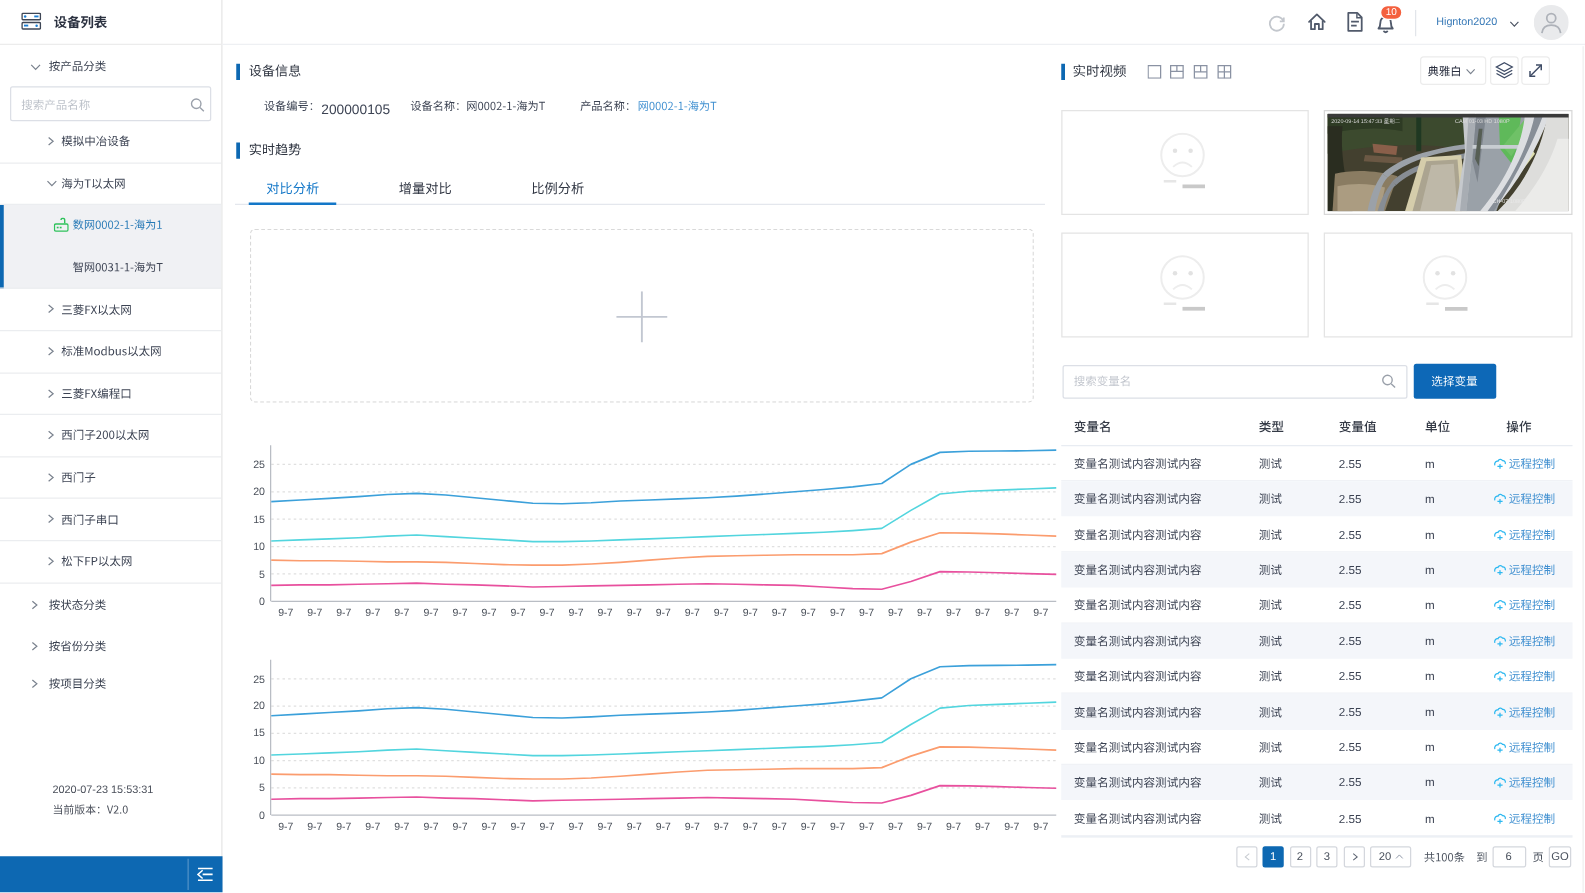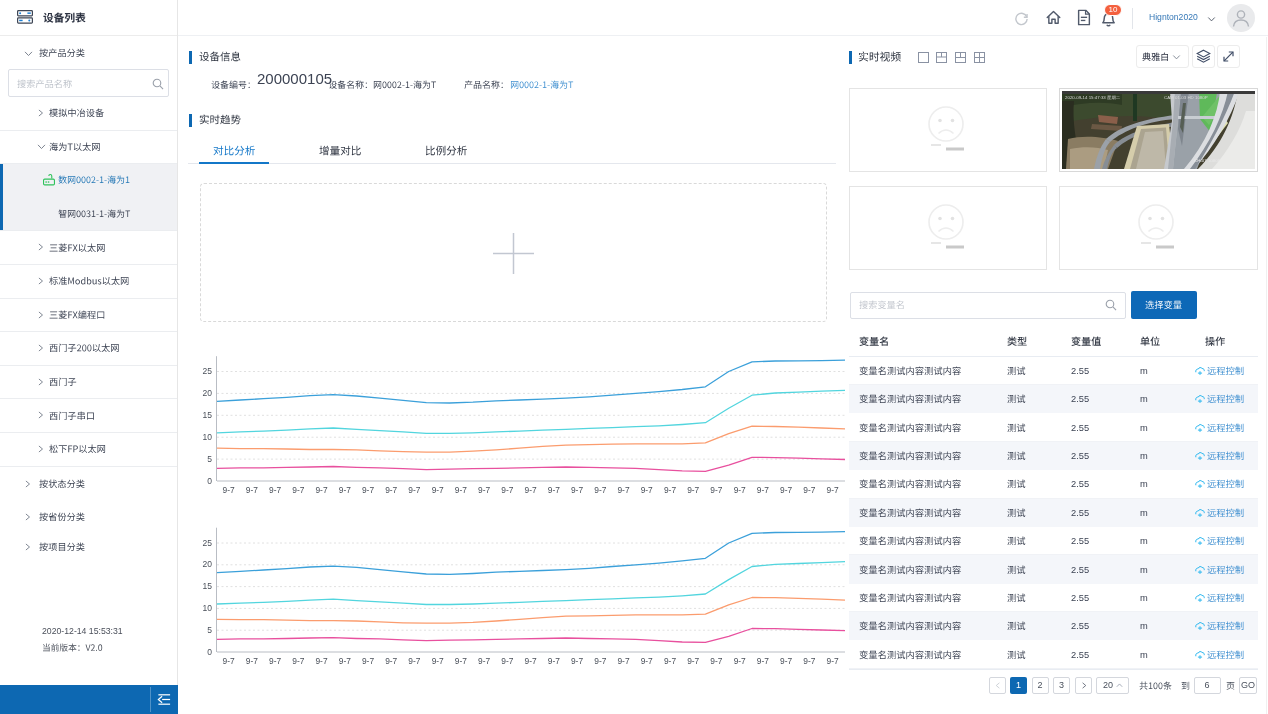--- a/index.html
+++ b/index.html
@@ -124,21 +124,21 @@
     </svg>
     <svg style="position:absolute;left:38.5px;top:511.8px;overflow:visible;fill:#3a4150;" width="46.0" height="10.6" viewBox="0 -8.28 46.00 10.58">
       <path id="g16" d="M7.1 -3.5C6.9 -2.6 6.7 -1.9 6.2 -1.4C5.7 -1.7 5.2 -1.9 4.7 -2.2C4.9 -2.5 5.2 -3 5.4 -3.5ZM3.8 -1.9C4.4 -1.6 5.1 -1.3 5.7 -0.9C5.1 -0.4 4.3 -0.1 3.3 0.1C3.4 0.3 3.6 0.6 3.6 0.7C4.8 0.5 5.7 0 6.3 -0.6C7.1 -0.1 7.8 0.4 8.3 0.8L8.8 0.2C8.3 -0.1 7.6 -0.6 6.8 -1C7.3 -1.7 7.6 -2.5 7.8 -3.5H8.8V-4.1H5.6C5.8 -4.6 6 -5 6.1 -5.5L5.4 -5.6C5.3 -5.1 5.1 -4.6 4.9 -4.1H3.3V-3.5H4.6C4.4 -2.9 4.1 -2.4 3.8 -1.9ZM3.5 -6.6V-4.8H4.2V-5.9H8V-4.8H8.7V-6.6H6.5C6.4 -6.9 6.3 -7.4 6.1 -7.8L5.5 -7.6C5.6 -7.3 5.7 -6.9 5.8 -6.6ZM1.6 -7.7V-5.9H0.4V-5.2H1.6V-2.9L0.3 -2.5L0.4 -1.9L1.6 -2.2V-0.1C1.6 0.1 1.6 0.1 1.5 0.1C1.3 0.1 1 0.1 0.5 0.1C0.6 0.3 0.7 0.6 0.7 0.7C1.4 0.7 1.7 0.7 2 0.6C2.2 0.5 2.3 0.3 2.3 -0.1V-2.5L3.5 -2.8L3.4 -3.5L2.3 -3.1V-5.2H3.3V-5.9H2.3V-7.7Z M11.6 -7.2C11.3 -6.4 10.6 -5.6 9.9 -5.1C10.1 -5 10.4 -4.8 10.5 -4.7C11.2 -5.2 11.9 -6.1 12.3 -7ZM15.3 -6.9C16.1 -6.3 16.9 -5.5 17.3 -4.9L17.9 -5.3C17.5 -5.9 16.6 -6.7 15.9 -7.3ZM13.4 -7.7V-4.7H13.5C12.3 -4.2 10.9 -3.9 9.5 -3.8C9.7 -3.6 9.9 -3.3 10 -3.1C10.4 -3.2 10.9 -3.3 11.3 -3.4V0.7H12V0.3H16.1V0.7H16.8V-3.9H13.2C14.5 -4.3 15.6 -4.9 16.3 -5.8L15.7 -6.1C15.3 -5.6 14.7 -5.2 14 -4.9V-7.7ZM12 -2.2H16.1V-1.5H12ZM12 -2.7V-3.4H16.1V-2.7ZM12 -1H16.1V-0.2H12Z M25.3 -7.5 24.7 -7.4C25.1 -5.6 25.7 -4.5 26.9 -3.6C27 -3.8 27.2 -4 27.3 -4.1C26.3 -5 25.7 -5.9 25.3 -7.5ZM20.8 -7.7C20.3 -6.3 19.5 -4.9 18.7 -4C18.8 -3.9 19 -3.5 19.1 -3.3C19.4 -3.6 19.6 -4 19.9 -4.4V0.7H20.6V-5.5C20.9 -6.2 21.2 -6.8 21.4 -7.5ZM23 -7.5C22.7 -6.1 22 -4.8 21 -4.1C21.1 -3.9 21.4 -3.6 21.4 -3.5C21.6 -3.6 21.8 -3.8 22 -4.1V-3.5H23.2C23 -1.7 22.5 -0.5 21.2 0.2C21.3 0.4 21.6 0.6 21.7 0.7C23 -0.1 23.7 -1.4 23.9 -3.5H25.5C25.4 -1.2 25.3 -0.3 25.1 -0.1C25 0 24.9 0.1 24.8 0.1C24.6 0.1 24.2 0.1 23.8 0C23.9 0.2 24 0.5 24 0.7C24.4 0.7 24.8 0.7 25.1 0.7C25.3 0.6 25.5 0.6 25.7 0.4C26 0 26.1 -1 26.2 -3.8C26.2 -3.9 26.2 -4.1 26.2 -4.1H22.1C22.8 -5 23.4 -6.1 23.7 -7.3Z M33.8 -7.6 33.2 -7.3C33.8 -5.9 34.9 -4.4 35.9 -3.6C36 -3.8 36.3 -4.1 36.4 -4.2C35.5 -4.9 34.4 -6.3 33.8 -7.6ZM30.6 -7.5C30 -6.1 29.1 -4.9 28 -4.1C28.2 -3.9 28.5 -3.7 28.6 -3.5C28.8 -3.7 29.1 -4 29.3 -4.2V-3.6H31.1C30.9 -2 30.4 -0.5 28.2 0.2C28.4 0.3 28.5 0.6 28.6 0.8C31 -0.1 31.6 -1.7 31.8 -3.6H34.3C34.2 -1.3 34.1 -0.4 33.9 -0.1C33.8 -0 33.7 -0 33.5 -0C33.2 -0 32.7 -0 32.1 -0.1C32.2 0.1 32.3 0.4 32.3 0.6C32.9 0.7 33.5 0.7 33.8 0.6C34.1 0.6 34.3 0.5 34.5 0.3C34.8 -0 34.9 -1.1 35.1 -3.9C35.1 -4 35.1 -4.3 35.1 -4.3H29.4C30.1 -5.1 30.8 -6.2 31.3 -7.3Z M43.7 -7.6C43.4 -7.2 43 -6.6 42.7 -6.3L43.3 -6C43.6 -6.4 44 -6.9 44.4 -7.3ZM38.5 -7.3C38.9 -6.9 39.3 -6.3 39.4 -6L40.1 -6.3C39.9 -6.6 39.4 -7.2 39 -7.5ZM41 -7.7V-5.9H37.5V-5.3H40.5C39.7 -4.5 38.5 -3.9 37.3 -3.6C37.4 -3.5 37.6 -3.2 37.7 -3C39 -3.4 40.2 -4.1 41 -5V-3.5H41.7V-4.9C42.9 -4.3 44.3 -3.5 45 -3.1L45.3 -3.6C44.6 -4.1 43.3 -4.7 42.2 -5.3H45.4V-5.9H41.7V-7.7ZM41.1 -3.3C41 -2.9 41 -2.6 40.9 -2.3H37.4V-1.6H40.6C40.2 -0.8 39.2 -0.2 37.2 0.1C37.4 0.3 37.5 0.6 37.6 0.7C39.9 0.3 40.9 -0.4 41.4 -1.6C42.1 -0.3 43.4 0.5 45.2 0.7C45.3 0.5 45.5 0.2 45.7 0.1C44 -0.1 42.8 -0.7 42.1 -1.6H45.4V-2.3H41.6C41.7 -2.6 41.7 -2.9 41.8 -3.3Z"></path>
     </svg>
     <svg class="abs" style="left:24px;top:543.2px" width="7" height="8" viewBox="0 0 8 10">
       <path d="M2 1.2 L6.5 5 L2 8.8" fill="none" stroke="#7a828e" stroke-width="1.2"></path>
     </svg>
     <svg style="position:absolute;left:38.5px;top:542.4px;overflow:visible;fill:#3a4150;" width="46.0" height="10.6" viewBox="0 -8.28 46.00 10.58">
       <path id="g17" d="M7.1 -3.5C6.9 -2.6 6.7 -1.9 6.2 -1.4C5.7 -1.7 5.2 -1.9 4.7 -2.2C4.9 -2.5 5.2 -3 5.4 -3.5ZM3.8 -1.9C4.4 -1.6 5.1 -1.3 5.7 -0.9C5.1 -0.4 4.3 -0.1 3.3 0.1C3.4 0.3 3.6 0.6 3.6 0.7C4.8 0.5 5.7 0 6.3 -0.6C7.1 -0.1 7.8 0.4 8.3 0.8L8.8 0.2C8.3 -0.1 7.6 -0.6 6.8 -1C7.3 -1.7 7.6 -2.5 7.8 -3.5H8.8V-4.1H5.6C5.8 -4.6 6 -5 6.1 -5.5L5.4 -5.6C5.3 -5.1 5.1 -4.6 4.9 -4.1H3.3V-3.5H4.6C4.4 -2.9 4.1 -2.4 3.8 -1.9ZM3.5 -6.6V-4.8H4.2V-5.9H8V-4.8H8.7V-6.6H6.5C6.4 -6.9 6.3 -7.4 6.1 -7.8L5.5 -7.6C5.6 -7.3 5.7 -6.9 5.8 -6.6ZM1.6 -7.7V-5.9H0.4V-5.2H1.6V-2.9L0.3 -2.5L0.4 -1.9L1.6 -2.2V-0.1C1.6 0.1 1.6 0.1 1.5 0.1C1.3 0.1 1 0.1 0.5 0.1C0.6 0.3 0.7 0.6 0.7 0.7C1.4 0.7 1.7 0.7 2 0.6C2.2 0.5 2.3 0.3 2.3 -0.1V-2.5L3.5 -2.8L3.4 -3.5L2.3 -3.1V-5.2H3.3V-5.9H2.3V-7.7Z M14.9 -4.6V-2.7C14.9 -1.7 14.6 -0.5 12.1 0.2C12.3 0.3 12.5 0.6 12.6 0.7C15.2 -0.1 15.6 -1.5 15.6 -2.7V-4.6ZM15.5 -0.8C16.2 -0.4 17.1 0.3 17.6 0.7L18 0.2C17.6 -0.2 16.7 -0.8 16 -1.3ZM9.5 -1.7 9.6 -1C10.5 -1.3 11.6 -1.6 12.7 -2L12.6 -2.6L11.5 -2.3V-6H12.5V-6.6H9.6V-6H10.8V-2.1ZM13 -5.7V-1.4H13.7V-5.1H16.7V-1.4H17.4V-5.7H15.2C15.4 -6 15.5 -6.4 15.7 -6.7H18V-7.3H12.7V-6.7H14.8C14.7 -6.4 14.6 -6 14.5 -5.7Z M20.5 -4.3H25.4V-2.8H20.5ZM20.5 -5V-6.5H25.4V-5ZM20.5 -2.1H25.4V-0.6H20.5ZM19.9 -7.2V0.7H20.5V0.1H25.4V0.7H26.1V-7.2Z M33.8 -7.6 33.2 -7.3C33.8 -5.9 34.9 -4.4 35.9 -3.6C36 -3.8 36.3 -4.1 36.4 -4.2C35.5 -4.9 34.4 -6.3 33.8 -7.6ZM30.6 -7.5C30 -6.1 29.1 -4.9 28 -4.1C28.2 -3.9 28.5 -3.7 28.6 -3.5C28.8 -3.7 29.1 -4 29.3 -4.2V-3.6H31.1C30.9 -2 30.4 -0.5 28.2 0.2C28.4 0.3 28.5 0.6 28.6 0.8C31 -0.1 31.6 -1.7 31.8 -3.6H34.3C34.2 -1.3 34.1 -0.4 33.9 -0.1C33.8 -0 33.7 -0 33.5 -0C33.2 -0 32.7 -0 32.1 -0.1C32.2 0.1 32.3 0.4 32.3 0.6C32.9 0.7 33.5 0.7 33.8 0.6C34.1 0.6 34.3 0.5 34.5 0.3C34.8 -0 34.9 -1.1 35.1 -3.9C35.1 -4 35.1 -4.3 35.1 -4.3H29.4C30.1 -5.1 30.8 -6.2 31.3 -7.3Z M43.7 -7.6C43.4 -7.2 43 -6.6 42.7 -6.3L43.3 -6C43.6 -6.4 44 -6.9 44.4 -7.3ZM38.5 -7.3C38.9 -6.9 39.3 -6.3 39.4 -6L40.1 -6.3C39.9 -6.6 39.4 -7.2 39 -7.5ZM41 -7.7V-5.9H37.5V-5.3H40.5C39.7 -4.5 38.5 -3.9 37.3 -3.6C37.4 -3.5 37.6 -3.2 37.7 -3C39 -3.4 40.2 -4.1 41 -5V-3.5H41.7V-4.9C42.9 -4.3 44.3 -3.5 45 -3.1L45.3 -3.6C44.6 -4.1 43.3 -4.7 42.2 -5.3H45.4V-5.9H41.7V-7.7ZM41.1 -3.3C41 -2.9 41 -2.6 40.9 -2.3H37.4V-1.6H40.6C40.2 -0.8 39.2 -0.2 37.2 0.1C37.4 0.3 37.5 0.6 37.6 0.7C39.9 0.3 40.9 -0.4 41.4 -1.6C42.1 -0.3 43.4 0.5 45.2 0.7C45.3 0.5 45.5 0.2 45.7 0.1C44 -0.1 42.8 -0.7 42.1 -1.6H45.4V-2.3H41.6C41.7 -2.6 41.7 -2.9 41.8 -3.3Z"></path>
     </svg>
-    <div class="lat" style="left:42px;top:625.8px;height:11.3px;line-height:11.3px;font-size:8.7px;color:#4a4f5a;">2020-12-14 15:53:31</div>
+    <div class="lat" style="left:42px;top:625.8px;height:11.3px;line-height:11.3px;font-size:8.7px;color:#4a4f5a;">2020-07-23 15:53:31</div>
     <svg style="position:absolute;left:42.0px;top:642.8px;overflow:visible;fill:#4a4f5a;" width="60.6" height="10.0" viewBox="0 -7.83 60.58 10.00">
       <path id="g18" d="M1.1 -6.7C1.5 -6.1 2 -5.2 2.2 -4.7L2.8 -5C2.6 -5.5 2.1 -6.3 1.6 -6.9ZM7 -7C6.7 -6.3 6.2 -5.4 5.9 -4.8L6.4 -4.6C6.8 -5.2 7.3 -6 7.7 -6.8ZM1 -0.3V0.3H6.9V0.7H7.6V-4.2H4.7V-7.3H4V-4.2H1.2V-3.6H6.9V-2.3H1.5V-1.7H6.9V-0.3Z M14 -4.5V-0.9H14.6V-4.5ZM15.7 -4.7V-0.1C15.7 0 15.7 0 15.5 0C15.4 0.1 14.9 0.1 14.4 0C14.5 0.2 14.6 0.5 14.6 0.7C15.3 0.7 15.7 0.7 16 0.5C16.3 0.4 16.4 0.3 16.4 -0.1V-4.7ZM15 -7.4C14.8 -6.9 14.5 -6.4 14.2 -5.9H11.6L12 -6.1C11.8 -6.4 11.4 -7 11.1 -7.3L10.5 -7.1C10.8 -6.7 11.1 -6.3 11.3 -5.9H9.2V-5.3H16.9V-5.9H14.9C15.2 -6.3 15.4 -6.7 15.7 -7.1ZM12.3 -2.6V-1.7H10.3V-2.6ZM12.3 -3.1H10.3V-4H12.3ZM9.7 -4.6V0.7H10.3V-1.2H12.3V-0.1C12.3 0.1 12.2 0.1 12.1 0.1C12 0.1 11.6 0.1 11.1 0.1C11.2 0.2 11.3 0.5 11.4 0.7C12 0.7 12.3 0.7 12.6 0.5C12.8 0.5 12.9 0.3 12.9 -0.1V-4.6Z M18.3 -7.1V-3.7C18.3 -2.4 18.2 -0.8 17.7 0.3C17.8 0.4 18 0.6 18.1 0.7C18.6 -0.2 18.8 -1.3 18.9 -2.5H20.1V0.7H20.7V-3.1H18.9L18.9 -3.7V-4.3H21.2V-4.9H20.5V-7.3H19.9V-4.9H18.9V-7.1ZM24.8 -4.2C24.6 -3.2 24.3 -2.3 23.9 -1.6C23.4 -2.4 23.1 -3.2 22.9 -4.2ZM21.6 -6.7V-3.7C21.6 -2.4 21.5 -0.8 20.9 0.4C21 0.5 21.3 0.6 21.4 0.7C22.1 -0.5 22.2 -2.3 22.2 -3.7V-4.2H22.4C22.6 -3 23 -2 23.5 -1.1C23 -0.5 22.5 -0.1 21.9 0.2C22 0.3 22.2 0.6 22.3 0.7C22.9 0.4 23.4 -0 23.9 -0.6C24.3 -0 24.8 0.4 25.3 0.7C25.4 0.5 25.6 0.3 25.8 0.2C25.2 -0.1 24.7 -0.5 24.2 -1.1C24.9 -2 25.3 -3.2 25.5 -4.7L25.1 -4.8L25 -4.8H22.2V-6.2C23.4 -6.3 24.7 -6.5 25.6 -6.7L25.2 -7.2C24.4 -7 22.9 -6.8 21.6 -6.7Z M30.1 -7.3V-5.5H26.7V-4.8H29.3C28.7 -3.3 27.6 -1.9 26.4 -1.2C26.6 -1.1 26.8 -0.9 26.9 -0.7C28.2 -1.5 29.3 -3.1 30 -4.8H30.1V-1.6H28.1V-0.9H30.1V0.7H30.8V-0.9H32.8V-1.6H30.8V-4.8H30.9C31.6 -3.1 32.7 -1.5 34 -0.7C34.1 -0.9 34.3 -1.1 34.5 -1.3C33.3 -2 32.2 -3.3 31.6 -4.8H34.3V-5.5H30.8V-7.3Z M37 -4.2C37.3 -4.2 37.6 -4.5 37.6 -4.9C37.6 -5.3 37.3 -5.5 37 -5.5C36.6 -5.5 36.3 -5.3 36.3 -4.9C36.3 -4.5 36.6 -4.2 37 -4.2ZM37 0C37.3 0 37.6 -0.2 37.6 -0.6C37.6 -1 37.3 -1.3 37 -1.3C36.6 -1.3 36.3 -1 36.3 -0.6C36.3 -0.2 36.6 0 37 0Z M45.5 0H46.5L48.5 -6.4H47.7L46.7 -2.9C46.4 -2.2 46.3 -1.6 46 -0.8H46C45.8 -1.6 45.6 -2.2 45.4 -2.9L44.4 -6.4H43.5Z M48.9 0H52.9V-0.7H51.1C50.8 -0.7 50.4 -0.7 50.1 -0.6C51.6 -2 52.6 -3.3 52.6 -4.6C52.6 -5.8 51.9 -6.5 50.7 -6.5C49.9 -6.5 49.4 -6.1 48.9 -5.6L49.3 -5.1C49.7 -5.5 50.1 -5.8 50.6 -5.8C51.4 -5.8 51.8 -5.3 51.8 -4.6C51.8 -3.5 50.9 -2.2 48.9 -0.5Z M54.5 0.1C54.9 0.1 55.1 -0.1 55.1 -0.5C55.1 -0.9 54.9 -1.1 54.5 -1.1C54.2 -1.1 54 -0.9 54 -0.5C54 -0.1 54.2 0.1 54.5 0.1Z M58.2 0.1C59.4 0.1 60.2 -1 60.2 -3.2C60.2 -5.4 59.4 -6.5 58.2 -6.5C57 -6.5 56.2 -5.4 56.2 -3.2C56.2 -1 57 0.1 58.2 0.1ZM58.2 -0.5C57.4 -0.5 57 -1.3 57 -3.2C57 -5.1 57.4 -5.9 58.2 -5.9C58.9 -5.9 59.4 -5.1 59.4 -3.2C59.4 -1.3 58.9 -0.5 58.2 -0.5Z"></path>
     </svg>
     <div class="abs" style="left:0;top:685px;width:178px;height:29px;background:#0d68b2"></div>
 <div class="abs" style="left:150px;top:687px;width:1px;height:25px;background:rgba(255,255,255,.28)"></div>
 <svg class="abs" style="left:156px;top:692px" width="16" height="15" viewBox="0 0 17 16">
 <line x1="2.5" y1="3" x2="15" y2="3" stroke="#fff" stroke-width="1.3"></line>
 <line x1="6.5" y1="8" x2="15" y2="8" stroke="#fff" stroke-width="1.3"></line>
 <path d="M6.5 4.5 L2.5 8 L6.5 11.5" fill="none" stroke="#fff" stroke-width="1.3"></path>
 <line x1="2.5" y1="13" x2="15" y2="13" stroke="#fff" stroke-width="1.3"></line>
@@ -174,21 +174,21 @@
 <circle cx="14" cy="10.5" r="3.6" fill="none" stroke="#aeb2b9" stroke-width="1.4"></circle>
 <path d="M6.5 22.5 C7 17.8 10 16 14 16 C18 16 21 17.8 21.5 22.5" fill="none" stroke="#aeb2b9" stroke-width="1.4"></path>
     </svg>
     <div class="abs" style="left:189px;top:50.5px;width:2.5px;height:13px;background:#0d68b2"></div>
     <svg style="position:absolute;left:199.0px;top:51.3px;overflow:visible;fill:#2e3440;" width="42.0" height="12.1" viewBox="0 -9.45 42.00 12.08">
       <path id="g19" d="M1.3 -8.1C1.8 -7.7 2.5 -7 2.9 -6.5L3.4 -7.1C3.1 -7.5 2.4 -8.2 1.8 -8.6ZM0.5 -5.5V-4.8H1.9V-1C1.9 -0.5 1.6 -0.2 1.4 -0C1.6 0.1 1.8 0.4 1.8 0.6C2 0.4 2.3 0.2 4.1 -1.2C4.1 -1.3 3.9 -1.6 3.9 -1.8L2.7 -1V-5.5ZM5.2 -8.4V-7.3C5.2 -6.5 4.9 -5.6 3.5 -5C3.7 -4.9 4 -4.6 4.1 -4.4C5.6 -5.1 5.9 -6.3 5.9 -7.3V-7.7H7.8V-6C7.8 -5.2 7.9 -4.9 8.6 -4.9C8.8 -4.9 9.3 -4.9 9.4 -4.9C9.6 -4.9 9.9 -4.9 10 -5C10 -5.2 9.9 -5.5 9.9 -5.7C9.8 -5.6 9.6 -5.6 9.4 -5.6C9.3 -5.6 8.8 -5.6 8.7 -5.6C8.5 -5.6 8.5 -5.7 8.5 -6V-8.4ZM8.5 -3.4C8.1 -2.6 7.5 -1.9 6.8 -1.4C6.1 -1.9 5.6 -2.6 5.2 -3.4ZM4 -4.2V-3.4H4.6L4.4 -3.4C4.9 -2.4 5.4 -1.6 6.2 -0.9C5.4 -0.4 4.5 -0.1 3.6 0.2C3.7 0.3 3.9 0.6 4 0.8C5 0.6 5.9 0.2 6.8 -0.4C7.6 0.2 8.5 0.6 9.6 0.9C9.7 0.7 9.9 0.3 10.1 0.2C9.1 -0 8.2 -0.4 7.4 -0.9C8.3 -1.7 9 -2.7 9.5 -4L9 -4.2L8.8 -4.2Z M17.7 -7.2C17.2 -6.7 16.5 -6.2 15.7 -5.8C15 -6.2 14.4 -6.6 14 -7.1L14.1 -7.2ZM14.4 -8.9C13.8 -7.9 12.8 -6.9 11.3 -6.2C11.5 -6 11.7 -5.8 11.8 -5.6C12.4 -5.9 12.9 -6.2 13.4 -6.6C13.8 -6.2 14.3 -5.8 14.9 -5.4C13.6 -4.9 12.2 -4.5 10.8 -4.4C11 -4.2 11.1 -3.8 11.2 -3.6C12.7 -3.9 14.3 -4.3 15.7 -5C17.1 -4.4 18.6 -4 20.2 -3.8C20.3 -4 20.5 -4.3 20.7 -4.5C19.2 -4.7 17.8 -5 16.6 -5.4C17.6 -6 18.4 -6.8 19 -7.6L18.5 -8L18.3 -7.9H14.7C14.9 -8.2 15.1 -8.4 15.2 -8.7ZM13.1 -1.4H15.3V-0.2H13.1ZM13.1 -2V-3.1H15.3V-2ZM18.3 -1.4V-0.2H16.1V-1.4ZM18.3 -2H16.1V-3.1H18.3ZM12.3 -3.7V0.8H13.1V0.5H18.3V0.8H19.2V-3.7Z M25 -5.6V-4.9H30.1V-5.6ZM25 -4.1V-3.4H30.1V-4.1ZM24.3 -7.1V-6.4H30.9V-7.1ZM26.7 -8.6C27 -8.1 27.3 -7.5 27.4 -7.1L28.1 -7.5C28 -7.8 27.7 -8.4 27.4 -8.8ZM24.9 -2.6V0.8H25.6V0.4H29.5V0.8H30.2V-2.6ZM25.6 -0.2V-1.9H29.5V-0.2ZM23.7 -8.8C23.2 -7.2 22.3 -5.6 21.3 -4.6C21.5 -4.4 21.7 -4 21.8 -3.9C22.1 -4.2 22.5 -4.7 22.8 -5.2V0.9H23.5V-6.5C23.8 -7.1 24.1 -7.9 24.4 -8.6Z M34.3 -5.8H39.2V-4.9H34.3ZM34.3 -4.3H39.2V-3.5H34.3ZM34.3 -7.2H39.2V-6.4H34.3ZM34.3 -2.1V-0.4C34.3 0.4 34.6 0.7 35.8 0.7C36 0.7 37.9 0.7 38.2 0.7C39.2 0.7 39.5 0.3 39.6 -1C39.4 -1.1 39 -1.2 38.9 -1.3C38.8 -0.2 38.7 -0.1 38.2 -0.1C37.7 -0.1 36.2 -0.1 35.8 -0.1C35.2 -0.1 35 -0.1 35 -0.4V-2.1ZM39.5 -2C40 -1.4 40.5 -0.5 40.7 0.1L41.4 -0.2C41.2 -0.8 40.7 -1.7 40.2 -2.3ZM33.1 -2.1C32.8 -1.5 32.4 -0.6 32 0L32.7 0.3C33.1 -0.3 33.5 -1.2 33.7 -1.8ZM35.9 -2.5C36.4 -2 37 -1.3 37.3 -0.9L37.9 -1.2C37.7 -1.7 37.1 -2.4 36.5 -2.8H40V-7.8H36.8C37 -8.1 37.1 -8.4 37.3 -8.8L36.4 -8.9C36.3 -8.6 36.1 -8.2 36 -7.8H33.5V-2.8H36.5Z"></path>
     </svg>
     <svg style="position:absolute;left:210.5px;top:79.6px;overflow:visible;fill:#3c4353;" width="45.0" height="10.3" viewBox="0 -8.10 45.00 10.35">
       <path id="g20" d="M1.1 -7C1.6 -6.6 2.2 -6 2.5 -5.6L2.9 -6C2.6 -6.4 2 -7 1.5 -7.4ZM0.4 -4.7V-4.1H1.7V-0.9C1.7 -0.4 1.4 -0.1 1.2 -0C1.3 0.1 1.5 0.4 1.6 0.5C1.7 0.4 2 0.2 3.6 -1C3.5 -1.1 3.4 -1.4 3.3 -1.6L2.3 -0.8V-4.7ZM4.4 -7.2V-6.2C4.4 -5.6 4.2 -4.8 3 -4.3C3.2 -4.2 3.4 -3.9 3.5 -3.8C4.8 -4.4 5.1 -5.4 5.1 -6.2V-6.6H6.7V-5.2C6.7 -4.5 6.8 -4.2 7.4 -4.2C7.5 -4.2 7.9 -4.2 8.1 -4.2C8.3 -4.2 8.5 -4.2 8.6 -4.3C8.5 -4.4 8.5 -4.7 8.5 -4.9C8.4 -4.8 8.2 -4.8 8.1 -4.8C8 -4.8 7.6 -4.8 7.5 -4.8C7.3 -4.8 7.3 -4.9 7.3 -5.1V-7.2ZM7.2 -3C6.9 -2.2 6.4 -1.6 5.8 -1.2C5.2 -1.7 4.8 -2.3 4.4 -3ZM3.5 -3.6V-3H3.9L3.8 -2.9C4.2 -2.1 4.7 -1.4 5.3 -0.8C4.6 -0.3 3.9 -0 3.1 0.1C3.2 0.3 3.3 0.5 3.4 0.7C4.3 0.5 5.1 0.1 5.8 -0.4C6.5 0.2 7.3 0.5 8.3 0.7C8.3 0.6 8.5 0.3 8.7 0.1C7.8 -0 7 -0.4 6.4 -0.8C7.1 -1.4 7.7 -2.3 8.1 -3.4L7.7 -3.6L7.6 -3.6Z M15.2 -6.2C14.7 -5.7 14.1 -5.3 13.5 -5C12.9 -5.3 12.3 -5.7 12 -6.1L12.1 -6.2ZM12.3 -7.6C11.9 -6.8 11 -5.9 9.7 -5.3C9.8 -5.2 10 -5 10.2 -4.8C10.7 -5.1 11.1 -5.4 11.5 -5.7C11.9 -5.3 12.3 -5 12.8 -4.7C11.7 -4.2 10.4 -3.9 9.3 -3.7C9.4 -3.6 9.5 -3.3 9.6 -3.1C10.9 -3.3 12.3 -3.7 13.5 -4.3C14.6 -3.8 15.9 -3.4 17.3 -3.2C17.4 -3.4 17.6 -3.7 17.8 -3.8C16.5 -4 15.2 -4.3 14.2 -4.7C15.1 -5.2 15.8 -5.8 16.3 -6.5L15.8 -6.8L15.7 -6.8H12.6C12.8 -7 12.9 -7.2 13.1 -7.4ZM11.2 -1.2H13.1V-0.2H11.2ZM11.2 -1.7V-2.6H13.1V-1.7ZM15.7 -1.2V-0.2H13.8V-1.2ZM15.7 -1.7H13.8V-2.6H15.7ZM10.5 -3.2V0.7H11.2V0.4H15.7V0.7H16.4V-3.2Z M18.4 -0.5 18.5 0.1C19.3 -0.2 20.2 -0.5 21.1 -0.9L21 -1.5C20 -1.1 19 -0.7 18.4 -0.5ZM18.5 -3.8C18.7 -3.9 18.9 -3.9 19.8 -4C19.5 -3.5 19.2 -3 19 -2.8C18.8 -2.5 18.6 -2.3 18.4 -2.2C18.5 -2.1 18.6 -1.8 18.6 -1.6C18.8 -1.7 19.1 -1.8 21.1 -2.3C21 -2.4 21 -2.7 21 -2.9L19.5 -2.5C20.1 -3.4 20.8 -4.4 21.3 -5.4L20.7 -5.7C20.6 -5.3 20.4 -5 20.2 -4.7L19.2 -4.5C19.7 -5.3 20.2 -6.4 20.6 -7.3L19.9 -7.6C19.6 -6.5 19 -5.3 18.8 -5C18.6 -4.7 18.5 -4.5 18.3 -4.4C18.4 -4.3 18.5 -3.9 18.5 -3.8ZM23.6 -3.1V-1.8H22.9V-3.1ZM24.1 -3.1H24.7V-1.8H24.1ZM22.3 -3.7V0.6H22.9V-1.3H23.6V0.4H24.1V-1.3H24.7V0.4H25.2V-1.3H25.8V0.1C25.8 0.1 25.8 0.1 25.7 0.2C25.7 0.2 25.5 0.2 25.3 0.1C25.4 0.3 25.5 0.5 25.5 0.7C25.8 0.7 26 0.6 26.2 0.6C26.3 0.5 26.4 0.3 26.4 0.1V-3.7L25.8 -3.7ZM25.2 -3.1H25.8V-1.8H25.2ZM23.4 -7.4C23.6 -7.2 23.7 -6.9 23.8 -6.6H21.7V-4.6C21.7 -3.2 21.6 -1.3 20.8 0.2C21 0.3 21.2 0.4 21.3 0.6C22.2 -0.9 22.3 -3 22.3 -4.5H26.3V-6.6H24.6C24.5 -6.9 24.3 -7.3 24.1 -7.6ZM22.3 -6H25.6V-5H22.3Z M29.3 -6.6H33.6V-5.4H29.3ZM28.7 -7.2V-4.8H34.3V-7.2ZM27.6 -4V-3.3H29.4C29.2 -2.8 29 -2.2 28.8 -1.7H33.5C33.4 -0.7 33.2 -0.2 33 0C32.9 0.1 32.8 0.1 32.5 0.1C32.3 0.1 31.6 0.1 31 0C31.1 0.2 31.2 0.5 31.2 0.7C31.9 0.7 32.4 0.7 32.8 0.7C33.1 0.7 33.3 0.6 33.5 0.4C33.9 0.2 34.1 -0.5 34.3 -2C34.3 -2.1 34.3 -2.3 34.3 -2.3H29.8L30.2 -3.3H35.4V-4Z M38.2 -4.4C38.6 -4.4 38.9 -4.6 38.9 -5C38.9 -5.5 38.6 -5.7 38.2 -5.7C37.9 -5.7 37.6 -5.5 37.6 -5C37.6 -4.6 37.9 -4.4 38.2 -4.4ZM38.2 0C38.6 0 38.9 -0.2 38.9 -0.6C38.9 -1.1 38.6 -1.3 38.2 -1.3C37.9 -1.3 37.6 -1.1 37.6 -0.6C37.6 -0.2 37.9 0 38.2 0Z"></path>
     </svg>
-    <div class="lat" style="left:257px;top:73px;height:11.7px;line-height:11.7px;font-size:15px;color:#3c4353;">200000105</div>
+    <div class="lat" style="left:257px;top:83px;height:11.7px;line-height:11.7px;font-size:11px;color:#3c4353;">200000105</div>
     <svg style="position:absolute;left:327.5px;top:79.6px;overflow:visible;fill:#3c4353;" width="108.6" height="10.3" viewBox="0 -8.10 108.61 10.35">
       <path id="g21" d="M1.1 -7C1.6 -6.6 2.2 -6 2.5 -5.6L2.9 -6C2.6 -6.4 2 -7 1.5 -7.4ZM0.4 -4.7V-4.1H1.7V-0.9C1.7 -0.4 1.4 -0.1 1.2 -0C1.3 0.1 1.5 0.4 1.6 0.5C1.7 0.4 2 0.2 3.6 -1C3.5 -1.1 3.4 -1.4 3.3 -1.6L2.3 -0.8V-4.7ZM4.4 -7.2V-6.2C4.4 -5.6 4.2 -4.8 3 -4.3C3.2 -4.2 3.4 -3.9 3.5 -3.8C4.8 -4.4 5.1 -5.4 5.1 -6.2V-6.6H6.7V-5.2C6.7 -4.5 6.8 -4.2 7.4 -4.2C7.5 -4.2 7.9 -4.2 8.1 -4.2C8.3 -4.2 8.5 -4.2 8.6 -4.3C8.5 -4.4 8.5 -4.7 8.5 -4.9C8.4 -4.8 8.2 -4.8 8.1 -4.8C8 -4.8 7.6 -4.8 7.5 -4.8C7.3 -4.8 7.3 -4.9 7.3 -5.1V-7.2ZM7.2 -3C6.9 -2.2 6.4 -1.6 5.8 -1.2C5.2 -1.7 4.8 -2.3 4.4 -3ZM3.5 -3.6V-3H3.9L3.8 -2.9C4.2 -2.1 4.7 -1.4 5.3 -0.8C4.6 -0.3 3.9 -0 3.1 0.1C3.2 0.3 3.3 0.5 3.4 0.7C4.3 0.5 5.1 0.1 5.8 -0.4C6.5 0.2 7.3 0.5 8.3 0.7C8.3 0.6 8.5 0.3 8.7 0.1C7.8 -0 7 -0.4 6.4 -0.8C7.1 -1.4 7.7 -2.3 8.1 -3.4L7.7 -3.6L7.6 -3.6Z M15.2 -6.2C14.7 -5.7 14.1 -5.3 13.5 -5C12.9 -5.3 12.3 -5.7 12 -6.1L12.1 -6.2ZM12.3 -7.6C11.9 -6.8 11 -5.9 9.7 -5.3C9.8 -5.2 10 -5 10.2 -4.8C10.7 -5.1 11.1 -5.4 11.5 -5.7C11.9 -5.3 12.3 -5 12.8 -4.7C11.7 -4.2 10.4 -3.9 9.3 -3.7C9.4 -3.6 9.5 -3.3 9.6 -3.1C10.9 -3.3 12.3 -3.7 13.5 -4.3C14.6 -3.8 15.9 -3.4 17.3 -3.2C17.4 -3.4 17.6 -3.7 17.8 -3.8C16.5 -4 15.2 -4.3 14.2 -4.7C15.1 -5.2 15.8 -5.8 16.3 -6.5L15.8 -6.8L15.7 -6.8H12.6C12.8 -7 12.9 -7.2 13.1 -7.4ZM11.2 -1.2H13.1V-0.2H11.2ZM11.2 -1.7V-2.6H13.1V-1.7ZM15.7 -1.2V-0.2H13.8V-1.2ZM15.7 -1.7H13.8V-2.6H15.7ZM10.5 -3.2V0.7H11.2V0.4H15.7V0.7H16.4V-3.2Z M20.4 -4.8C20.8 -4.4 21.4 -4 21.8 -3.7C20.7 -3.1 19.5 -2.7 18.4 -2.5C18.5 -2.3 18.7 -2 18.8 -1.8C19.3 -2 19.8 -2.1 20.3 -2.3V0.7H20.9V0.2H25V0.7H25.6V-3.1H22.1C23.6 -3.9 24.9 -5 25.6 -6.4L25.1 -6.7L25 -6.7H21.8C22.1 -6.9 22.3 -7.2 22.4 -7.4L21.7 -7.6C21.1 -6.7 20.1 -5.7 18.6 -5C18.8 -4.9 19 -4.7 19.1 -4.5C20 -4.9 20.7 -5.5 21.2 -6H24.6C24.1 -5.2 23.3 -4.6 22.4 -4C22 -4.4 21.4 -4.8 20.9 -5.1ZM25 -0.4H20.9V-2.4H25Z M31.6 -4C31.4 -2.9 31 -1.8 30.5 -1.1C30.7 -1 31 -0.8 31.1 -0.7C31.6 -1.5 32 -2.7 32.2 -3.9ZM34 -4C34.4 -3 34.8 -1.7 34.9 -0.8L35.6 -1C35.4 -1.9 35 -3.1 34.6 -4.1ZM31.8 -7.5C31.6 -6.4 31.2 -5.2 30.7 -4.5V-5H29.5V-6.6C29.9 -6.7 30.3 -6.8 30.7 -6.9L30.3 -7.5C29.6 -7.2 28.5 -6.9 27.6 -6.8C27.6 -6.6 27.7 -6.4 27.8 -6.2C28.1 -6.3 28.5 -6.4 28.9 -6.4V-5H27.5V-4.3H28.8C28.5 -3.3 27.8 -2.1 27.3 -1.5C27.4 -1.3 27.6 -1.1 27.6 -0.9C28.1 -1.5 28.5 -2.4 28.9 -3.3V0.7H29.5V-3.3C29.8 -2.9 30.1 -2.4 30.3 -2.2L30.7 -2.7C30.5 -2.9 29.8 -3.7 29.5 -4V-4.3H30.6L30.5 -4.3C30.7 -4.2 31 -4 31.1 -3.9C31.4 -4.4 31.7 -5 32 -5.7H32.9V-0.1C32.9 0 32.8 0 32.7 0C32.6 0.1 32.2 0.1 31.8 0C31.9 0.2 32 0.5 32 0.7C32.6 0.7 33 0.7 33.2 0.6C33.5 0.5 33.6 0.3 33.6 -0.1V-5.7H34.8C34.6 -5.4 34.5 -5 34.3 -4.7L34.9 -4.6C35.1 -5.1 35.4 -5.7 35.6 -6.3L35.2 -6.4L35.1 -6.4H32.2C32.3 -6.7 32.4 -7.1 32.4 -7.4Z M38.2 -4.4C38.6 -4.4 38.9 -4.6 38.9 -5C38.9 -5.5 38.6 -5.7 38.2 -5.7C37.9 -5.7 37.6 -5.5 37.6 -5C37.6 -4.6 37.9 -4.4 38.2 -4.4ZM38.2 0C38.6 0 38.9 -0.2 38.9 -0.6C38.9 -1.1 38.6 -1.3 38.2 -1.3C37.9 -1.3 37.6 -1.1 37.6 -0.6C37.6 -0.2 37.9 0 38.2 0Z M46.7 -4.8C47.2 -4.3 47.6 -3.7 48 -3.2C47.7 -2.2 47.2 -1.4 46.5 -0.8C46.7 -0.7 47 -0.5 47.1 -0.4C47.6 -1 48.1 -1.7 48.4 -2.6C48.7 -2.1 48.9 -1.7 49.1 -1.4L49.6 -1.9C49.3 -2.2 49 -2.7 48.7 -3.2C48.9 -4 49.1 -4.8 49.2 -5.7L48.6 -5.8C48.5 -5.1 48.4 -4.4 48.2 -3.9C47.9 -4.3 47.5 -4.8 47.2 -5.2ZM49.3 -4.8C49.8 -4.3 50.2 -3.7 50.6 -3.1C50.2 -2.2 49.7 -1.3 49.1 -0.7C49.2 -0.6 49.5 -0.4 49.6 -0.3C50.2 -0.9 50.6 -1.7 51 -2.5C51.3 -2 51.6 -1.5 51.7 -1.1L52.2 -1.5C52 -2 51.6 -2.6 51.2 -3.2C51.5 -4 51.7 -4.8 51.8 -5.7L51.2 -5.7C51.1 -5.1 51 -4.4 50.8 -3.9C50.5 -4.3 50.1 -4.8 49.8 -5.2ZM45.8 -7V0.7H46.5V-6.4H52.6V-0.2C52.6 -0 52.5 0 52.3 0C52.2 0 51.6 0.1 51 0C51.1 0.2 51.2 0.5 51.2 0.7C52 0.7 52.5 0.7 52.8 0.6C53.1 0.5 53.2 0.3 53.2 -0.2V-7Z M56.5 0.1C57.8 0.1 58.6 -1 58.6 -3.3C58.6 -5.6 57.8 -6.7 56.5 -6.7C55.2 -6.7 54.5 -5.6 54.5 -3.3C54.5 -1 55.2 0.1 56.5 0.1ZM56.5 -0.5C55.8 -0.5 55.2 -1.4 55.2 -3.3C55.2 -5.2 55.8 -6.1 56.5 -6.1C57.2 -6.1 57.8 -5.2 57.8 -3.3C57.8 -1.4 57.2 -0.5 56.5 -0.5Z M61.5 0.1C62.7 0.1 63.5 -1 63.5 -3.3C63.5 -5.6 62.7 -6.7 61.5 -6.7C60.2 -6.7 59.4 -5.6 59.4 -3.3C59.4 -1 60.2 0.1 61.5 0.1ZM61.5 -0.5C60.8 -0.5 60.2 -1.4 60.2 -3.3C60.2 -5.2 60.8 -6.1 61.5 -6.1C62.2 -6.1 62.8 -5.2 62.8 -3.3C62.8 -1.4 62.2 -0.5 61.5 -0.5Z M66.5 0.1C67.7 0.1 68.5 -1 68.5 -3.3C68.5 -5.6 67.7 -6.7 66.5 -6.7C65.2 -6.7 64.4 -5.6 64.4 -3.3C64.4 -1 65.2 0.1 66.5 0.1ZM66.5 -0.5C65.7 -0.5 65.2 -1.4 65.2 -3.3C65.2 -5.2 65.7 -6.1 66.5 -6.1C67.2 -6.1 67.8 -5.2 67.8 -3.3C67.8 -1.4 67.2 -0.5 66.5 -0.5Z M69.4 0H73.5V-0.7H71.7C71.4 -0.7 71 -0.7 70.6 -0.6C72.2 -2.1 73.2 -3.5 73.2 -4.8C73.2 -5.9 72.5 -6.7 71.3 -6.7C70.5 -6.7 69.9 -6.3 69.3 -5.8L69.8 -5.3C70.2 -5.7 70.7 -6 71.2 -6C72 -6 72.4 -5.5 72.4 -4.7C72.4 -3.6 71.5 -2.3 69.4 -0.5Z M74.4 -2.2H76.7V-2.8H74.4Z M77.9 0H81.5V-0.7H80.2V-6.6H79.6C79.2 -6.4 78.8 -6.2 78.2 -6.1V-5.6H79.4V-0.7H77.9Z M82.5 -2.2H84.8V-2.8H82.5Z M86.1 -7C86.6 -6.7 87.3 -6.3 87.6 -6L88 -6.5C87.7 -6.8 87 -7.2 86.5 -7.4ZM85.6 -4.4C86.1 -4.1 86.8 -3.7 87.1 -3.4L87.5 -3.9C87.1 -4.2 86.5 -4.6 86 -4.8ZM85.9 0.2 86.5 0.6C86.8 -0.3 87.3 -1.4 87.6 -2.4L87.1 -2.7C86.7 -1.7 86.2 -0.5 85.9 0.2ZM90.2 -4.2C90.6 -3.9 91 -3.5 91.2 -3.2H89.3L89.5 -4.5H92.6L92.5 -3.2H91.3L91.6 -3.5C91.4 -3.8 91 -4.2 90.6 -4.5ZM87.8 -3.2V-2.6H88.6C88.5 -1.8 88.4 -1.1 88.3 -0.6H92.3C92.2 -0.3 92.2 -0.1 92.1 -0C92 0.1 91.9 0.1 91.8 0.1C91.6 0.1 91.2 0.1 90.7 0C90.8 0.2 90.9 0.4 90.9 0.6C91.3 0.6 91.8 0.7 92 0.6C92.3 0.6 92.5 0.5 92.7 0.3C92.8 0.2 92.9 -0.1 93 -0.6H93.6V-1.2H93C93.1 -1.6 93.1 -2 93.1 -2.6H93.9V-3.2H93.2L93.2 -4.7C93.2 -4.8 93.3 -5.1 93.3 -5.1H88.9C88.9 -4.5 88.8 -3.9 88.7 -3.2ZM89.3 -2.6H92.5C92.5 -2 92.4 -1.5 92.4 -1.2H89.1ZM90 -2.3C90.4 -2 90.9 -1.5 91.1 -1.2L91.5 -1.5C91.3 -1.8 90.8 -2.2 90.4 -2.6ZM89.2 -7.6C88.9 -6.5 88.3 -5.5 87.7 -4.8C87.8 -4.7 88.1 -4.5 88.3 -4.4C88.6 -4.8 88.9 -5.3 89.2 -5.9H93.7V-6.5H89.5C89.6 -6.8 89.8 -7.1 89.9 -7.4Z M95.7 -7.1C96 -6.6 96.4 -6.1 96.6 -5.7L97.2 -6C97 -6.4 96.6 -6.9 96.3 -7.3ZM98.7 -3.3C99.2 -2.8 99.7 -2 99.9 -1.6L100.5 -1.9C100.3 -2.3 99.7 -3.1 99.3 -3.6ZM97.9 -7.5V-6.5C97.9 -6.1 97.9 -5.8 97.9 -5.4H95V-4.7H97.8C97.6 -3.1 96.9 -1.3 94.7 0.1C94.9 0.2 95.1 0.4 95.2 0.6C97.6 -0.9 98.3 -3 98.5 -4.7H101.6C101.5 -1.7 101.3 -0.4 101.1 -0.2C101 -0.1 100.9 -0 100.7 -0C100.5 -0 99.9 -0 99.3 -0.1C99.4 0.1 99.5 0.4 99.5 0.6C100.1 0.6 100.6 0.6 101 0.6C101.3 0.6 101.5 0.5 101.7 0.3C102.1 -0.2 102.2 -1.4 102.3 -5C102.3 -5.1 102.3 -5.4 102.3 -5.4H98.6C98.6 -5.8 98.6 -6.1 98.6 -6.5V-7.5Z M105.5 0H106.3V-5.9H108.3V-6.6H103.5V-5.9H105.5Z"></path>
     </svg>
     <svg style="position:absolute;left:464.0px;top:79.6px;overflow:visible;fill:#3c4353;" width="45.0" height="10.3" viewBox="0 -8.10 45.00 10.35">
       <path id="g22" d="M2.4 -5.5C2.7 -5.1 3 -4.6 3.1 -4.2L3.7 -4.5C3.6 -4.8 3.2 -5.4 3 -5.8ZM6.2 -5.7C6 -5.2 5.7 -4.6 5.5 -4.2H1.1V-2.9C1.1 -2 1 -0.7 0.3 0.3C0.5 0.4 0.8 0.6 0.9 0.8C1.7 -0.3 1.8 -1.9 1.8 -2.9V-3.5H8.4V-4.2H6.1C6.4 -4.6 6.7 -5 6.9 -5.5ZM3.8 -7.4C4 -7.1 4.2 -6.8 4.4 -6.5H1V-5.8H8.1V-6.5H5.1L5.2 -6.5C5 -6.8 4.8 -7.2 4.5 -7.6Z M11.7 -6.5H15.3V-4.8H11.7ZM11.1 -7.2V-4.2H16V-7.2ZM9.7 -3.2V0.7H10.4V0.2H12.3V0.6H13V-3.2ZM10.4 -0.4V-2.6H12.3V-0.4ZM13.9 -3.2V0.7H14.6V0.2H16.6V0.7H17.3V-3.2ZM14.6 -0.4V-2.6H16.6V-0.4Z M20.4 -4.8C20.8 -4.4 21.4 -4 21.8 -3.7C20.7 -3.1 19.5 -2.7 18.4 -2.5C18.5 -2.3 18.7 -2 18.8 -1.8C19.3 -2 19.8 -2.1 20.3 -2.3V0.7H20.9V0.2H25V0.7H25.6V-3.1H22.1C23.6 -3.9 24.9 -5 25.6 -6.4L25.1 -6.7L25 -6.7H21.8C22.1 -6.9 22.3 -7.2 22.4 -7.4L21.7 -7.6C21.1 -6.7 20.1 -5.7 18.6 -5C18.8 -4.9 19 -4.7 19.1 -4.5C20 -4.9 20.7 -5.5 21.2 -6H24.6C24.1 -5.2 23.3 -4.6 22.4 -4C22 -4.4 21.4 -4.8 20.9 -5.1ZM25 -0.4H20.9V-2.4H25Z M31.6 -4C31.4 -2.9 31 -1.8 30.5 -1.1C30.7 -1 31 -0.8 31.1 -0.7C31.6 -1.5 32 -2.7 32.2 -3.9ZM34 -4C34.4 -3 34.8 -1.7 34.9 -0.8L35.6 -1C35.4 -1.9 35 -3.1 34.6 -4.1ZM31.8 -7.5C31.6 -6.4 31.2 -5.2 30.7 -4.5V-5H29.5V-6.6C29.9 -6.7 30.3 -6.8 30.7 -6.9L30.3 -7.5C29.6 -7.2 28.5 -6.9 27.6 -6.8C27.6 -6.6 27.7 -6.4 27.8 -6.2C28.1 -6.3 28.5 -6.4 28.9 -6.4V-5H27.5V-4.3H28.8C28.5 -3.3 27.8 -2.1 27.3 -1.5C27.4 -1.3 27.6 -1.1 27.6 -0.9C28.1 -1.5 28.5 -2.4 28.9 -3.3V0.7H29.5V-3.3C29.8 -2.9 30.1 -2.4 30.3 -2.2L30.7 -2.7C30.5 -2.9 29.8 -3.7 29.5 -4V-4.3H30.6L30.5 -4.3C30.7 -4.2 31 -4 31.1 -3.9C31.4 -4.4 31.7 -5 32 -5.7H32.9V-0.1C32.9 0 32.8 0 32.7 0C32.6 0.1 32.2 0.1 31.8 0C31.9 0.2 32 0.5 32 0.7C32.6 0.7 33 0.7 33.2 0.6C33.5 0.5 33.6 0.3 33.6 -0.1V-5.7H34.8C34.6 -5.4 34.5 -5 34.3 -4.7L34.9 -4.6C35.1 -5.1 35.4 -5.7 35.6 -6.3L35.2 -6.4L35.1 -6.4H32.2C32.3 -6.7 32.4 -7.1 32.4 -7.4Z M38.2 -4.4C38.6 -4.4 38.9 -4.6 38.9 -5C38.9 -5.5 38.6 -5.7 38.2 -5.7C37.9 -5.7 37.6 -5.5 37.6 -5C37.6 -4.6 37.9 -4.4 38.2 -4.4ZM38.2 0C38.6 0 38.9 -0.2 38.9 -0.6C38.9 -1.1 38.6 -1.3 38.2 -1.3C37.9 -1.3 37.6 -1.1 37.6 -0.6C37.6 -0.2 37.9 0 38.2 0Z"></path>
     </svg>
     <svg style="position:absolute;left:509.5px;top:79.6px;overflow:visible;fill:#3f8fd0;" width="63.6" height="10.3" viewBox="0 -8.10 63.61 10.35">
       <path id="g23" d="M1.7 -4.8C2.2 -4.3 2.6 -3.7 3 -3.2C2.7 -2.2 2.2 -1.4 1.5 -0.8C1.7 -0.7 2 -0.5 2.1 -0.4C2.6 -1 3.1 -1.7 3.4 -2.6C3.7 -2.1 3.9 -1.7 4.1 -1.4L4.6 -1.9C4.3 -2.2 4 -2.7 3.7 -3.2C3.9 -4 4.1 -4.8 4.2 -5.7L3.6 -5.8C3.5 -5.1 3.4 -4.4 3.2 -3.9C2.9 -4.3 2.5 -4.8 2.2 -5.2ZM4.3 -4.8C4.8 -4.3 5.2 -3.7 5.6 -3.1C5.2 -2.2 4.7 -1.3 4.1 -0.7C4.2 -0.6 4.5 -0.4 4.6 -0.3C5.2 -0.9 5.6 -1.7 6 -2.5C6.3 -2 6.6 -1.5 6.7 -1.1L7.2 -1.5C7 -2 6.6 -2.6 6.2 -3.2C6.5 -4 6.7 -4.8 6.8 -5.7L6.2 -5.7C6.1 -5.1 6 -4.4 5.8 -3.9C5.5 -4.3 5.1 -4.8 4.8 -5.2ZM0.8 -7V0.7H1.5V-6.4H7.6V-0.2C7.6 -0 7.5 0 7.3 0C7.2 0 6.6 0.1 6 0C6.1 0.2 6.2 0.5 6.2 0.7C7 0.7 7.5 0.7 7.8 0.6C8.1 0.5 8.2 0.3 8.2 -0.2V-7Z M11.5 0.1C12.8 0.1 13.6 -1 13.6 -3.3C13.6 -5.6 12.8 -6.7 11.5 -6.7C10.2 -6.7 9.4 -5.6 9.4 -3.3C9.4 -1 10.2 0.1 11.5 0.1ZM11.5 -0.5C10.8 -0.5 10.2 -1.4 10.2 -3.3C10.2 -5.2 10.8 -6.1 11.5 -6.1C12.2 -6.1 12.8 -5.2 12.8 -3.3C12.8 -1.4 12.2 -0.5 11.5 -0.5Z M16.5 0.1C17.7 0.1 18.5 -1 18.5 -3.3C18.5 -5.6 17.7 -6.7 16.5 -6.7C15.2 -6.7 14.4 -5.6 14.4 -3.3C14.4 -1 15.2 0.1 16.5 0.1ZM16.5 -0.5C15.8 -0.5 15.2 -1.4 15.2 -3.3C15.2 -5.2 15.8 -6.1 16.5 -6.1C17.2 -6.1 17.8 -5.2 17.8 -3.3C17.8 -1.4 17.2 -0.5 16.5 -0.5Z M21.5 0.1C22.7 0.1 23.5 -1 23.5 -3.3C23.5 -5.6 22.7 -6.7 21.5 -6.7C20.2 -6.7 19.4 -5.6 19.4 -3.3C19.4 -1 20.2 0.1 21.5 0.1ZM21.5 -0.5C20.7 -0.5 20.2 -1.4 20.2 -3.3C20.2 -5.2 20.7 -6.1 21.5 -6.1C22.2 -6.1 22.8 -5.2 22.8 -3.3C22.8 -1.4 22.2 -0.5 21.5 -0.5Z M24.4 0H28.5V-0.7H26.7C26.4 -0.7 26 -0.7 25.6 -0.6C27.2 -2.1 28.2 -3.5 28.2 -4.8C28.2 -5.9 27.5 -6.7 26.3 -6.7C25.5 -6.7 24.9 -6.3 24.3 -5.8L24.8 -5.3C25.2 -5.7 25.6 -6 26.2 -6C27 -6 27.4 -5.5 27.4 -4.7C27.4 -3.6 26.5 -2.3 24.4 -0.5Z M29.4 -2.2H31.7V-2.8H29.4Z M32.9 0H36.5V-0.7H35.2V-6.6H34.6C34.2 -6.4 33.8 -6.2 33.2 -6.1V-5.6H34.4V-0.7H32.9Z M37.5 -2.2H39.8V-2.8H37.5Z M41.1 -7C41.6 -6.7 42.3 -6.3 42.6 -6L43 -6.5C42.7 -6.8 42 -7.2 41.5 -7.4ZM40.6 -4.4C41.1 -4.1 41.8 -3.7 42.1 -3.4L42.5 -3.9C42.1 -4.2 41.5 -4.6 41 -4.8ZM40.9 0.2 41.5 0.6C41.8 -0.3 42.3 -1.4 42.6 -2.4L42.1 -2.7C41.7 -1.7 41.2 -0.5 40.9 0.2ZM45.2 -4.2C45.6 -3.9 46 -3.5 46.2 -3.2H44.3L44.5 -4.5H47.6L47.5 -3.2H46.3L46.6 -3.5C46.4 -3.8 46 -4.2 45.6 -4.5ZM42.8 -3.2V-2.6H43.6C43.5 -1.8 43.4 -1.1 43.3 -0.6H47.3C47.2 -0.3 47.2 -0.1 47.1 -0C47 0.1 46.9 0.1 46.8 0.1C46.6 0.1 46.2 0.1 45.7 0C45.8 0.2 45.9 0.4 45.9 0.6C46.3 0.6 46.8 0.7 47 0.6C47.3 0.6 47.5 0.5 47.7 0.3C47.8 0.2 47.9 -0.1 48 -0.6H48.6V-1.2H48C48.1 -1.6 48.1 -2 48.1 -2.6H48.9V-3.2H48.2L48.2 -4.7C48.2 -4.8 48.3 -5.1 48.3 -5.1H43.9C43.9 -4.5 43.8 -3.9 43.7 -3.2ZM44.3 -2.6H47.5C47.5 -2 47.4 -1.5 47.4 -1.2H44.1ZM45 -2.3C45.4 -2 45.9 -1.5 46.1 -1.2L46.5 -1.5C46.3 -1.8 45.8 -2.2 45.4 -2.6ZM44.2 -7.6C43.9 -6.5 43.3 -5.5 42.7 -4.8C42.8 -4.7 43.1 -4.5 43.3 -4.4C43.6 -4.8 43.9 -5.3 44.2 -5.9H48.7V-6.5H44.5C44.6 -6.8 44.8 -7.1 44.9 -7.4Z M50.7 -7.1C51 -6.6 51.4 -6.1 51.6 -5.7L52.2 -6C52 -6.4 51.6 -6.9 51.3 -7.3ZM53.7 -3.3C54.2 -2.8 54.7 -2 54.9 -1.6L55.5 -1.9C55.3 -2.3 54.7 -3.1 54.3 -3.6ZM52.9 -7.5V-6.5C52.9 -6.1 52.9 -5.8 52.9 -5.4H50V-4.7H52.8C52.6 -3.1 51.9 -1.3 49.7 0.1C49.9 0.2 50.1 0.4 50.2 0.6C52.6 -0.9 53.3 -3 53.5 -4.7H56.6C56.5 -1.7 56.3 -0.4 56.1 -0.2C56 -0.1 55.9 -0 55.7 -0C55.5 -0 54.9 -0 54.3 -0.1C54.4 0.1 54.5 0.4 54.5 0.6C55.1 0.6 55.6 0.6 56 0.6C56.3 0.6 56.5 0.5 56.7 0.3C57.1 -0.2 57.2 -1.4 57.3 -5C57.3 -5.1 57.3 -5.4 57.3 -5.4H53.6C53.6 -5.8 53.6 -6.1 53.6 -6.5V-7.5Z M60.5 0H61.3V-5.9H63.3V-6.6H58.5V-5.9H60.5Z"></path>
     </svg>
     <div class="abs" style="left:189px;top:113.5px;width:2.5px;height:13px;background:#0d68b2"></div>

